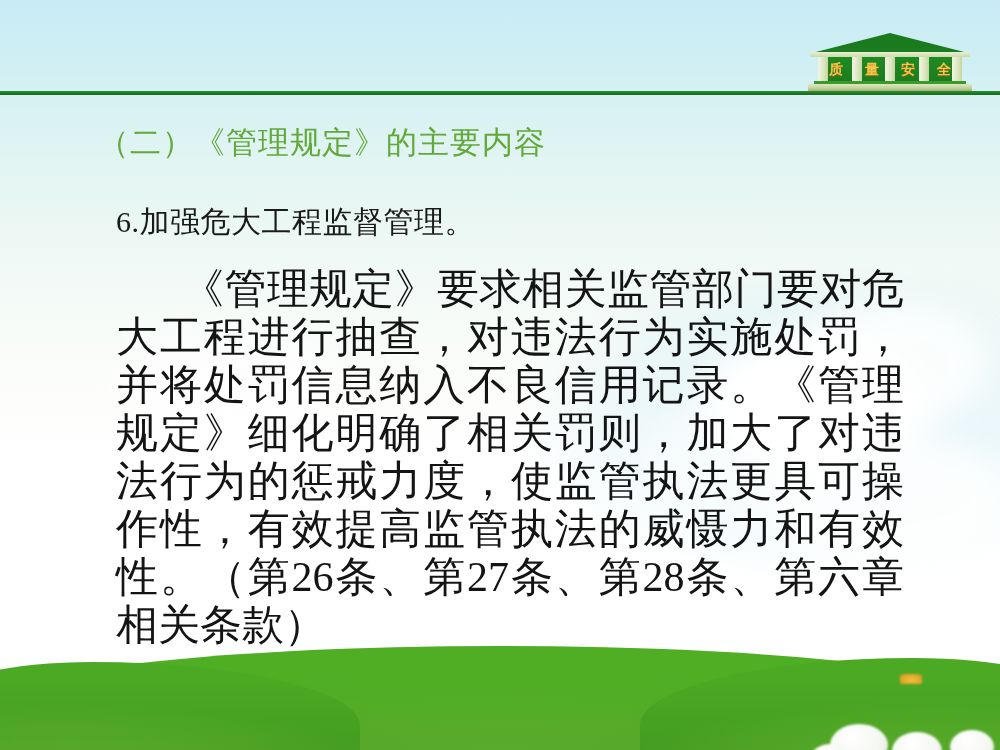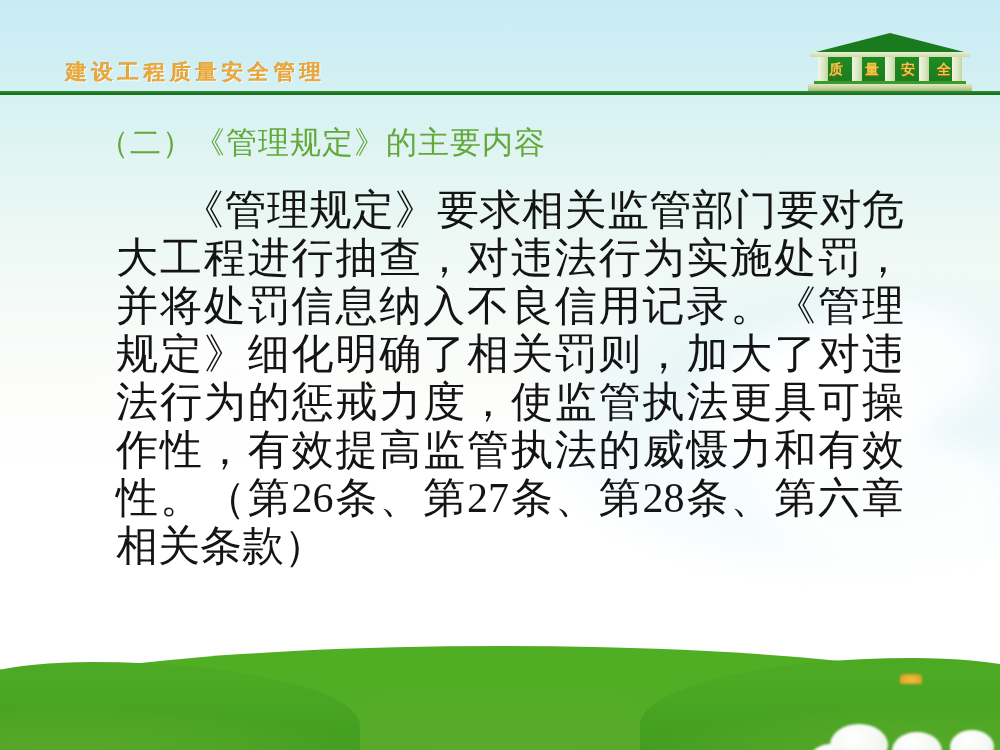--- a/index.html
+++ b/index.html
@@ -260,21 +260,20 @@
 
   <div class="sky-tint"></div>
   <div class="cloud" style="left:700px; top:330px; width:230px; height:150px;"></div>
   <div class="cloud faint" style="left:800px; top:300px; width:190px; height:130px;"></div>
   <div class="cloud faint" style="left:760px; top:430px; width:250px; height:140px;"></div>
   <div class="cloud faint" style="left:640px; top:400px; width:170px; height:120px; opacity:.6;"></div>
   <div class="cloud faint" style="left:120px; top:330px; width:220px; height:110px; opacity:.55;"></div>
   <div class="cloud faint" style="left:330px; top:560px; width:340px; height:130px; opacity:.7;"></div>
 
   <div id="header-bar">
-    <div id="header-title">建设工程质量安全管理</div>
     <div id="header-rule"></div>
   </div>
 
   <div id="logo">
     <div id="logo-roof"></div>
     <div id="logo-cornice"></div>
     <div id="logo-body">
       <div class="logo-col"></div>
       <div class="logo-col"></div>
       <div class="logo-col"></div>
@@ -286,20 +285,21 @@
       <span>量</span>
       <span>安</span>
       <span>全</span>
     </div>
     <div id="logo-base2"></div>
     <div id="logo-base"></div>
   </div>
 
   <div id="content">
     <h2 id="section-heading">（二）《管理规定》的主要内容</h2>
+    <div id="subheading">6.加强危大工程监督管理。</div>
     <p id="body-paragraph">《管理规定》要求相关监管部门要对危大工程进行抽查，对违法行为实施处罚，并将处罚信息纳入不良信用记录。《管理规定》细化明确了相关罚则，加大了对违法行为的惩戒力度，使监管执法更具可操作性，有效提高监管执法的威慑力和有效性。（第26条、第27条、第28条、第六章相关条款）</p>
   </div>
 
   <div id="ground"></div>
   <div id="ground-left"></div>
   <div id="ground-right"></div>
   <div id="flower"></div>
   <div class="grass-shade"></div>
   <div class="sheep" style="right:112px; bottom:-16px; width:58px; height:42px;"></div>
   <div class="sheep" style="right:58px; bottom:-20px; width:50px; height:38px;"></div>

